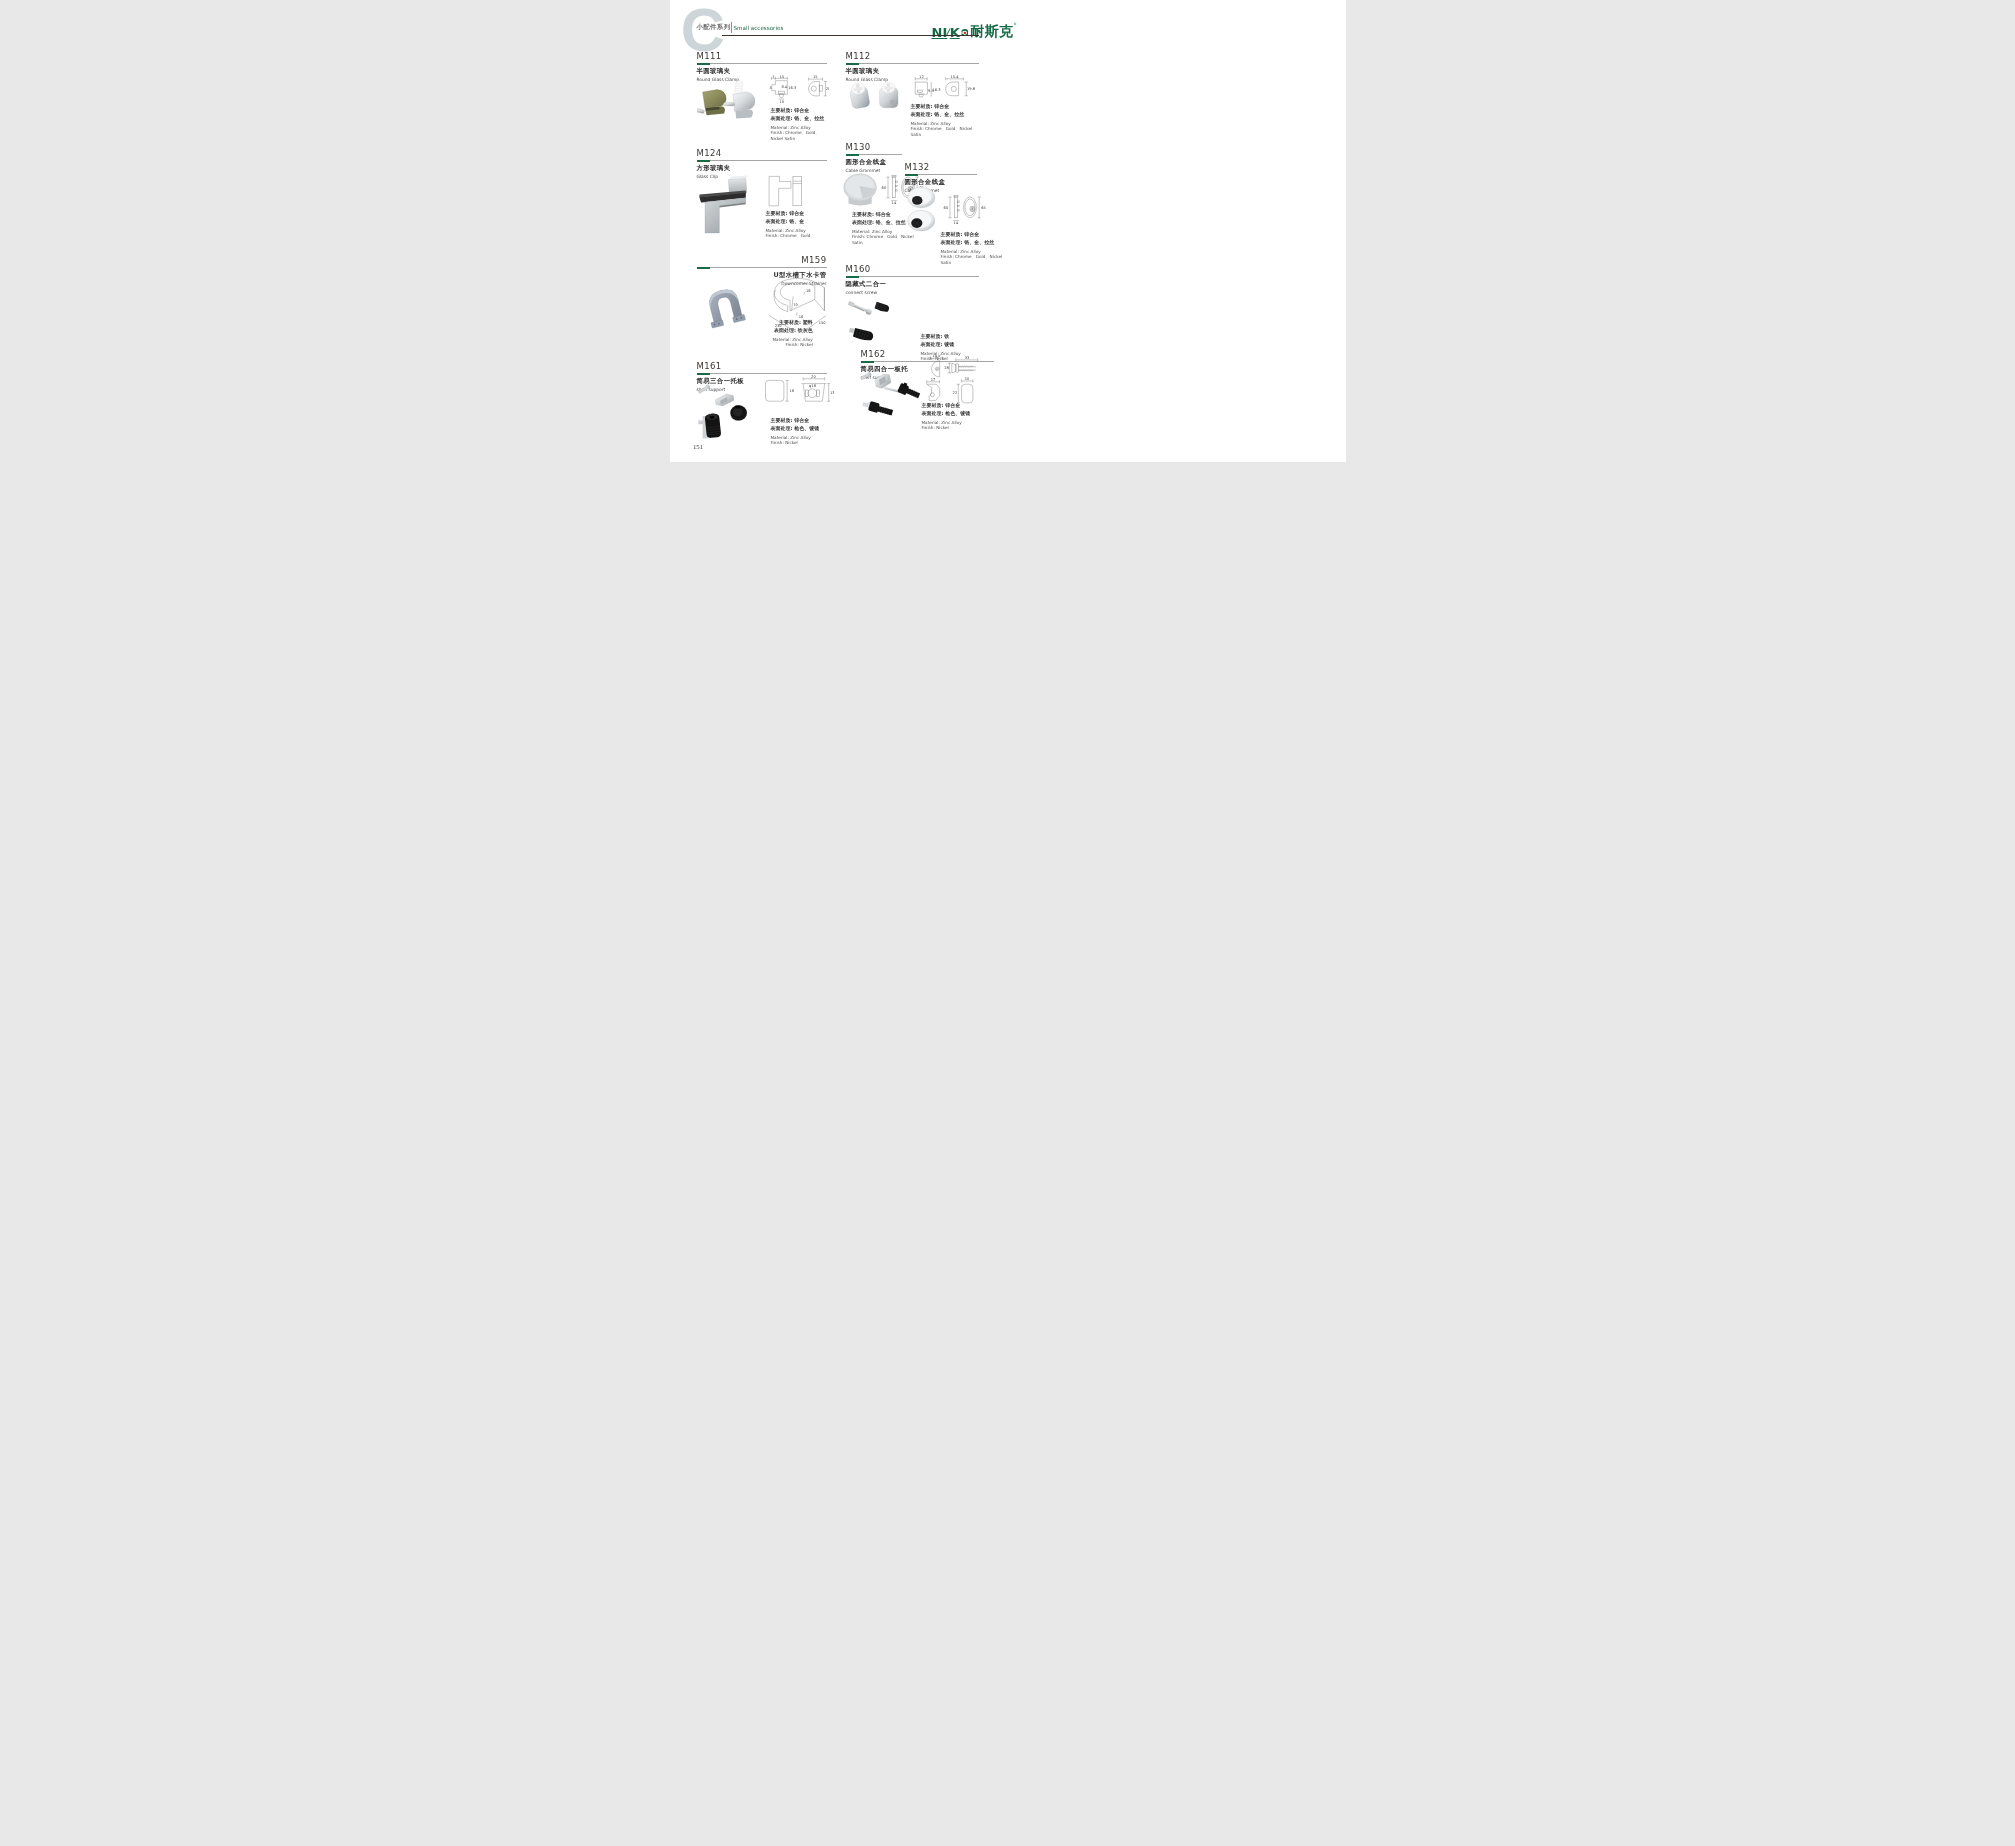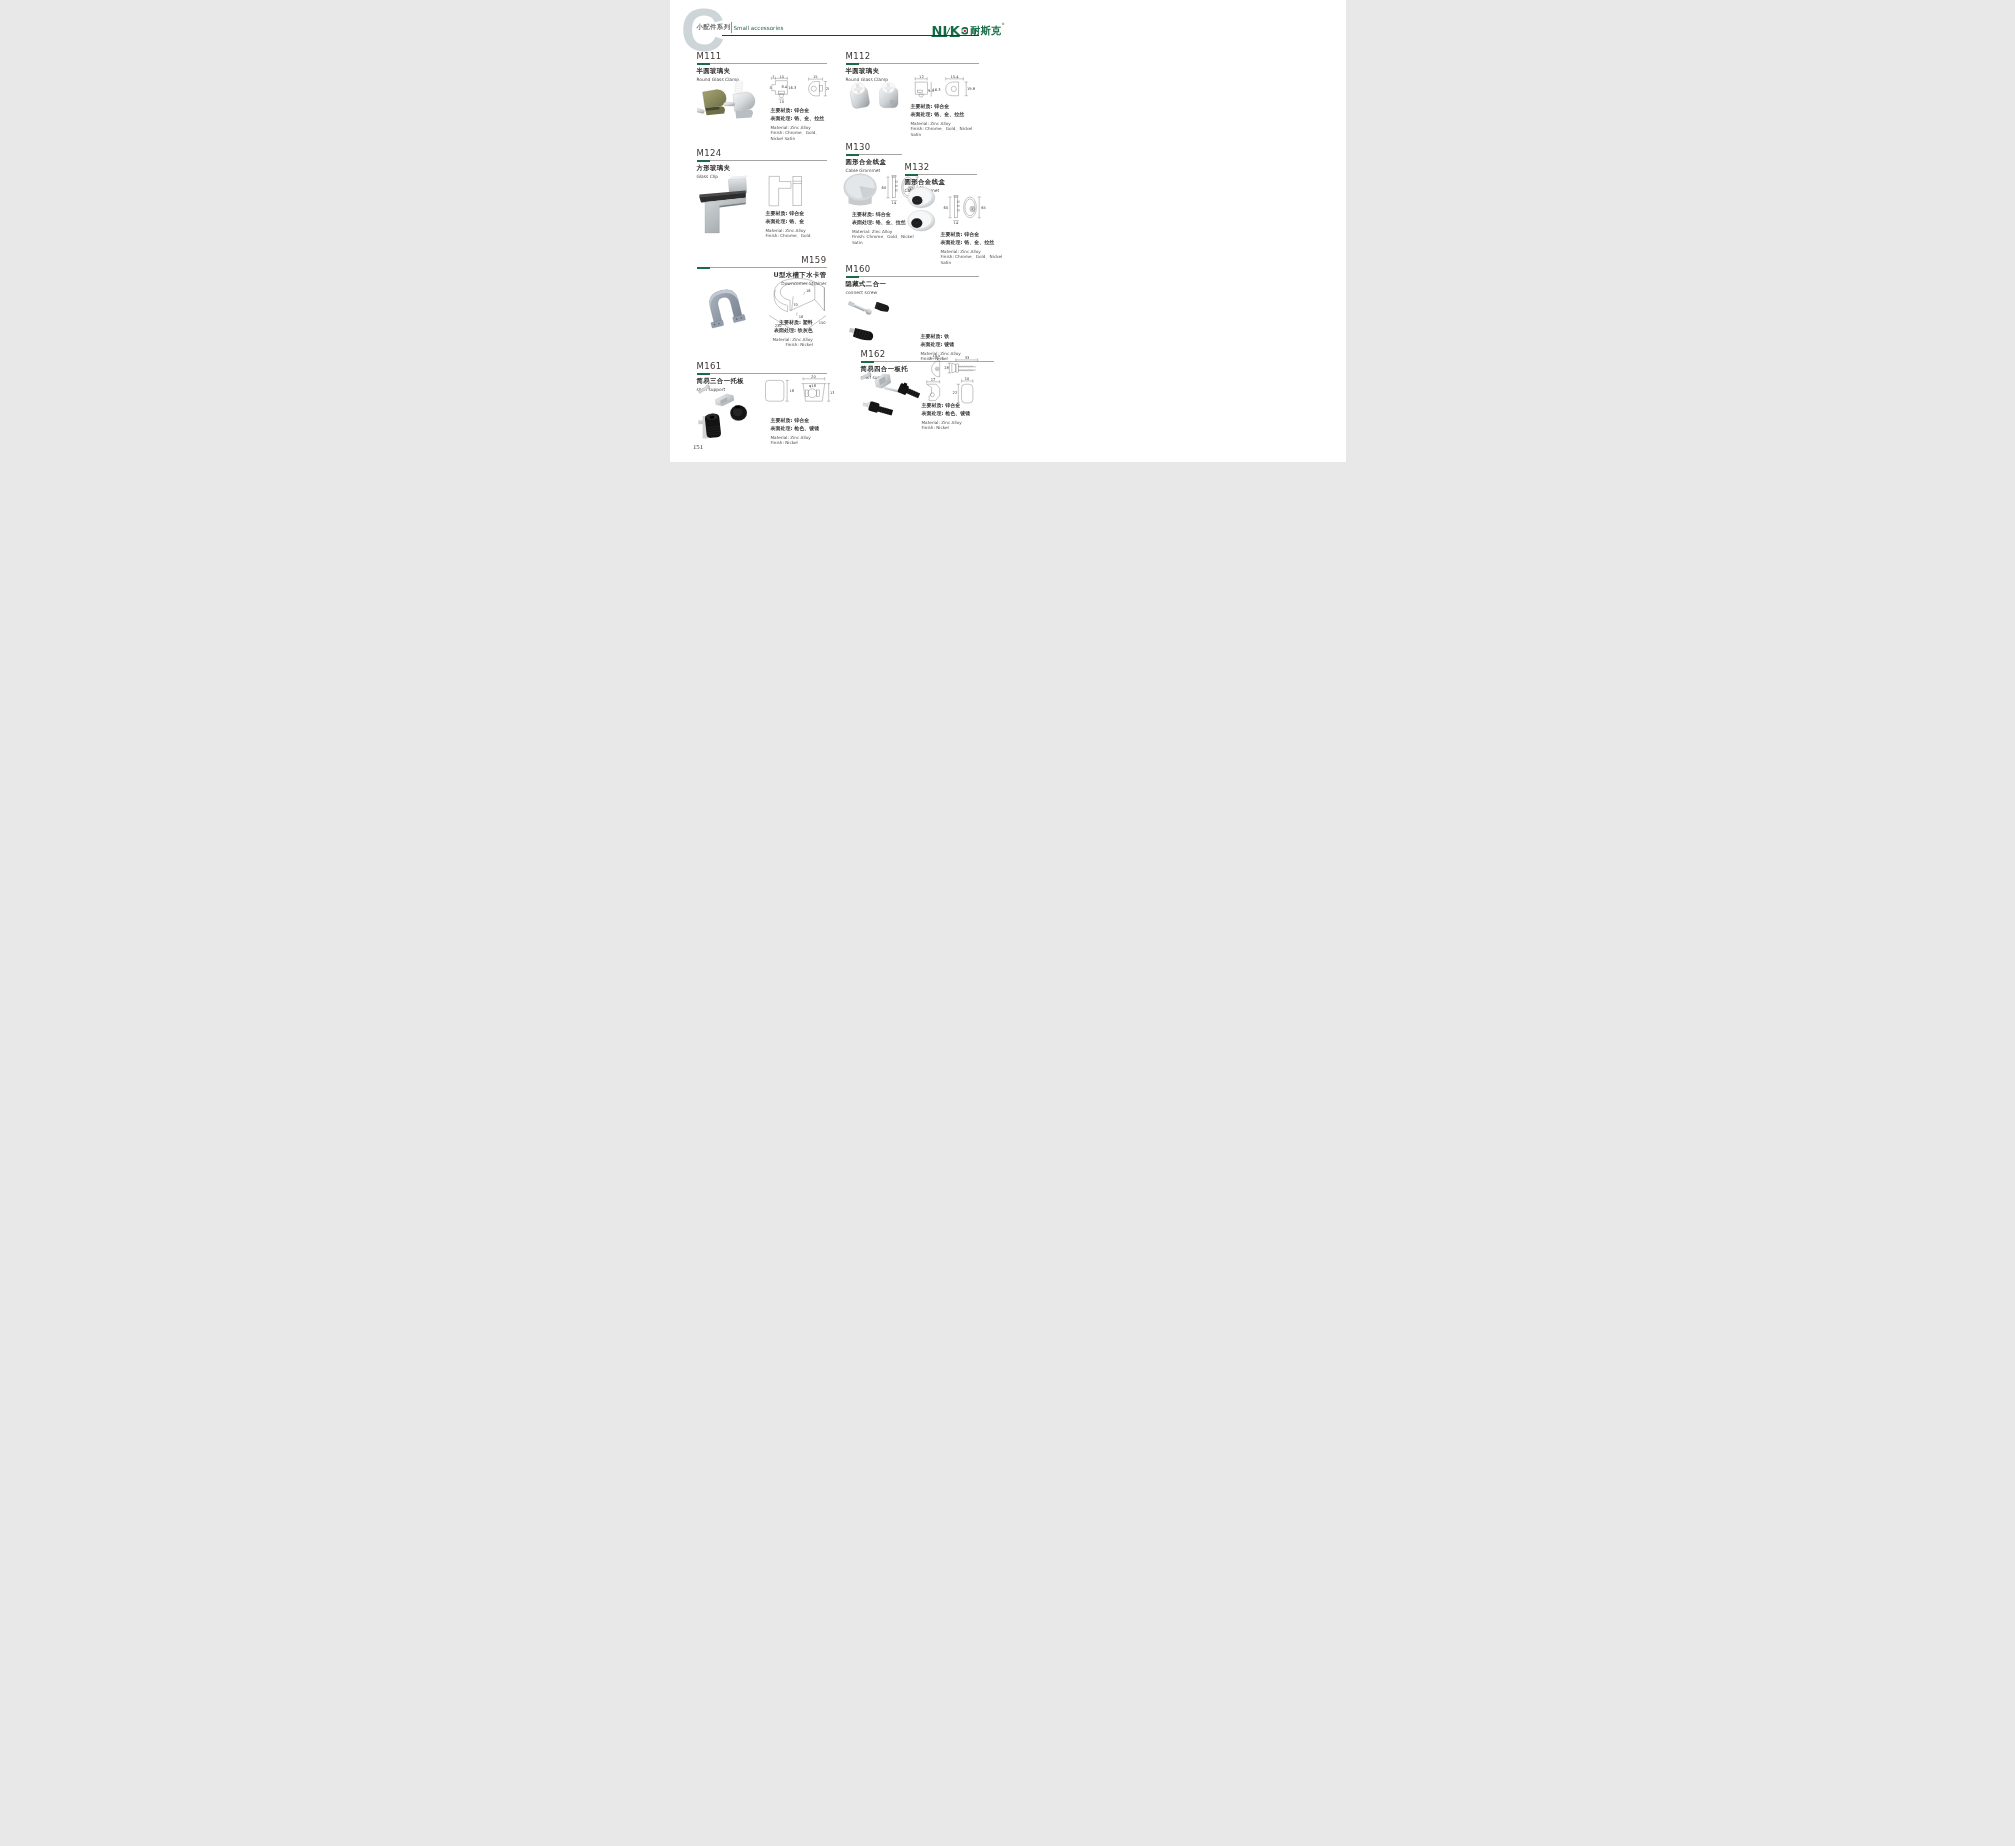--- a/index.html
+++ b/index.html
@@ -8,21 +8,21 @@
   
   .bigc{position:absolute;left:11.3px;top:0px;font-size:61px;line-height:1;font-weight:bold;
         color:#ced5d9;font-family:"Liberation Sans",sans-serif;}
   .hdr-cn{position:absolute;left:27px;top:23.4px;font-size:6.4px;font-weight:bold;color:#6e6e6e;letter-spacing:0.4px;}
   .hdr-sep{position:absolute;left:61px;top:22px;width:0.8px;height:10.5px;background:#8f8f8f;}
   .hdr-en{position:absolute;left:64px;top:25px;font-size:5.6px;color:#27684c;}
   .logo{position:absolute;left:262px;top:23px;display:flex;align-items:center;color:#156b45;}
   .logo .lt{font-size:13px;font-weight:bold;letter-spacing:0px;text-decoration:underline;}
   .logo .slash{font-size:8.9px;font-weight:bold;font-style:italic;margin:0 -0.4px;}
   .logo .ring{margin:0.8px 0.8px 0 0.8px;}
-  .logo .cjk{font-size:10px;font-weight:bold;margin-left:1.2px;letter-spacing:0.4px;}
+  .logo .cjk{font-size:14px;font-weight:bold;margin-left:1.2px;letter-spacing:0.4px;}
   .logo .reg{font-size:3.2px;align-self:flex-start;margin-top:-0.8px;}
   .hdr-rule{position:absolute;left:52px;top:35px;width:257px;height:1.2px;background:#3a322d;}
   
   .sec{position:absolute;}
   .code{font-size:8.5px;color:#3b3633;letter-spacing:0.4px;}
   .underl{position:relative;height:2px;margin-top:1.6px;}
   .underl .thin{position:absolute;left:0;right:0;top:0.8px;height:0.4px;background:#a5a5a5;}
   .underl .green{position:absolute;left:0;top:0;width:13.7px;height:2px;background:#1b6a47;}
   .cn{margin-top:2.8px;font-size:6.4px;font-weight:bold;color:#2d2d2d;letter-spacing:0.4px;}
   .en{margin-top:0.8px;font-size:4.4px;color:#4c4c4c;}

